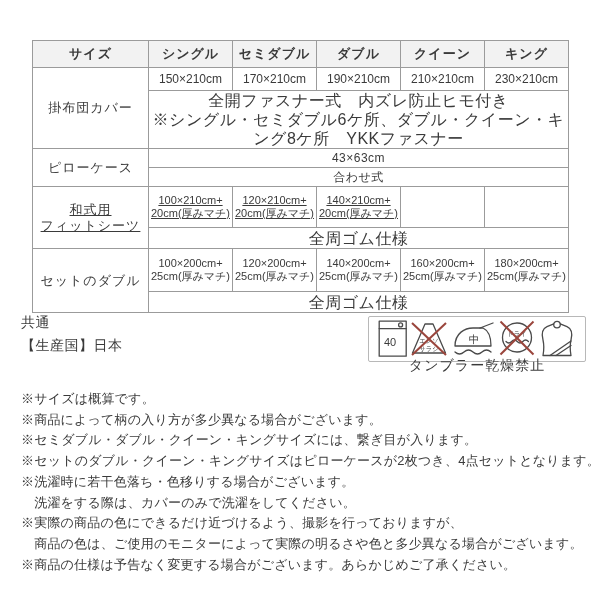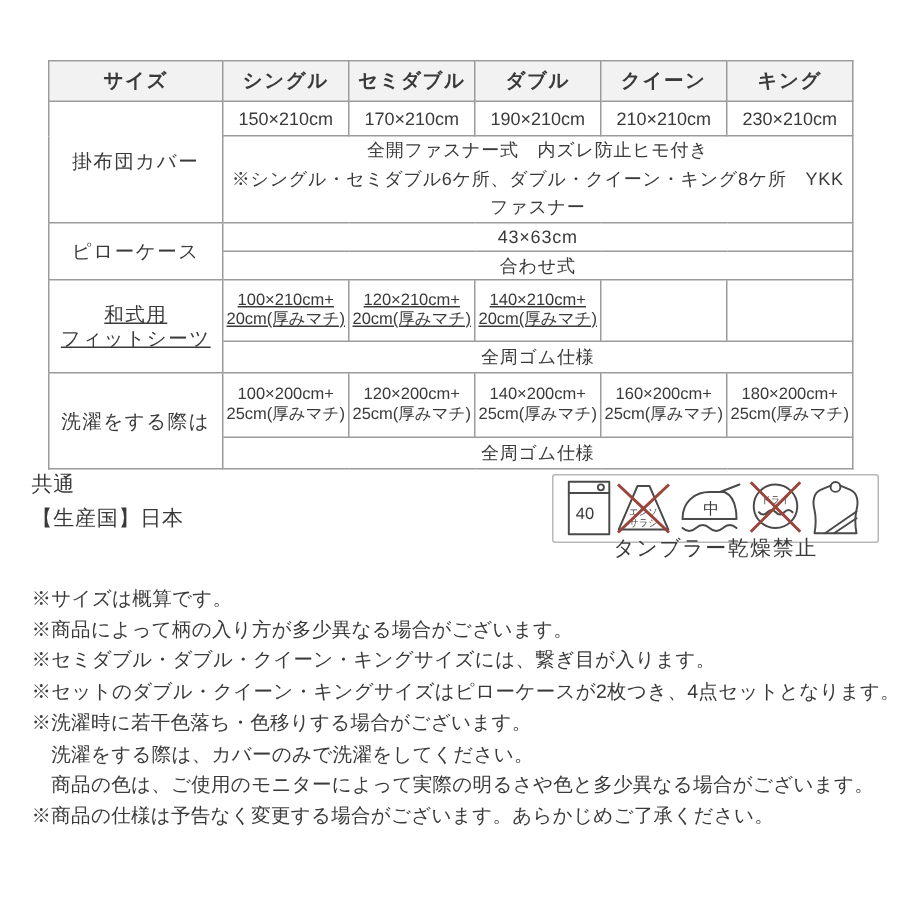--- a/index.html
+++ b/index.html
@@ -23,21 +23,21 @@
   }
   tr.h-head   { height:27px; }
   tr.h-size1  { height:23px; }
   tr.h-feat2  { height:41px; }
   tr.h-thin   { height:19px; }
   tr.h-twol   { height:41px;text-decoration:underline; }
   tr.h-gom    { height:21px; }
   tr.h-twolb  { height:43px; }
   .row-label { font-weight:bold; font-size:13px; letter-spacing:1px; line-height:16px; }
   .size-cell { font-size:12px; }
-  .feature-cell { font-size:12px; line-height:19px; letter-spacing:0.5px; }
+  .feature-cell { font-size:16px; line-height:19px; letter-spacing:0.5px; }
   .pillow-cell { font-size:12px; letter-spacing:0.5px; }
   .two-line { font-size:11px; line-height:13.5px; letter-spacing:0; }
   .diag {
     background:linear-gradient(to top right,
       #ffffff calc(50% - 0.6px), #9b9b9b calc(50% - 0.6px),
       #9b9b9b calc(50% + 0.6px), #ffffff calc(50% + 0.6px));
   }
 
   
   .common-block { position:absolute; left:21px; top:311px; font-size:14px; line-height:23px; letter-spacing:0.5px; }
@@ -120,21 +120,21 @@
           <div>140×210cm+</div>
           <div>20cm(厚みマチ)</div>
         </td>
         <td class="diag"></td>
         <td class="diag"></td>
       </tr>
       <tr class="h-gom">
         <td colspan="5" class="feature-cell">全周ゴム仕様</td>
       </tr>
       <tr class="h-twolb">
-        <th class="row-label" rowspan="2">洗濯をする際は</th>
+        <th class="row-label" rowspan="2">セットのダブル</th>
         <td class="two-line">
           <div>100×200cm+</div>
           <div>25cm(厚みマチ)</div>
         </td>
         <td class="two-line">
           <div>120×200cm+</div>
           <div>25cm(厚みマチ)</div>
         </td>
         <td class="two-line">
           <div>140×200cm+</div>
@@ -204,17 +204,18 @@
     <div class="care-caption">タンブラー乾燥禁止</div>
   </div>
 
   <div class="notes">
     <div class="note-line">※サイズは概算です。</div>
     <div class="note-line">※商品によって柄の入り方が多少異なる場合がございます。</div>
     <div class="note-line">※セミダブル・ダブル・クイーン・キングサイズには、繋ぎ目が入ります。</div>
     <div class="note-line">※セットのダブル・クイーン・キングサイズはピローケースが2枚つき、4点セットとなります。</div>
     <div class="note-line">※洗濯時に若干色落ち・色移りする場合がございます。</div>
     <div class="note-line">　洗濯をする際は、カバーのみで洗濯をしてください。</div>
+    <div class="note-line">※実際の商品の色にできるだけ近づけるよう、撮影を行っておりますが、</div>
     <div class="note-line">　商品の色は、ご使用のモニターによって実際の明るさや色と多少異なる場合がございます。</div>
     <div class="note-line">※商品の仕様は予告なく変更する場合がございます。あらかじめご了承ください。</div>
   </div>
 
 </div>
 
 </body></html>

